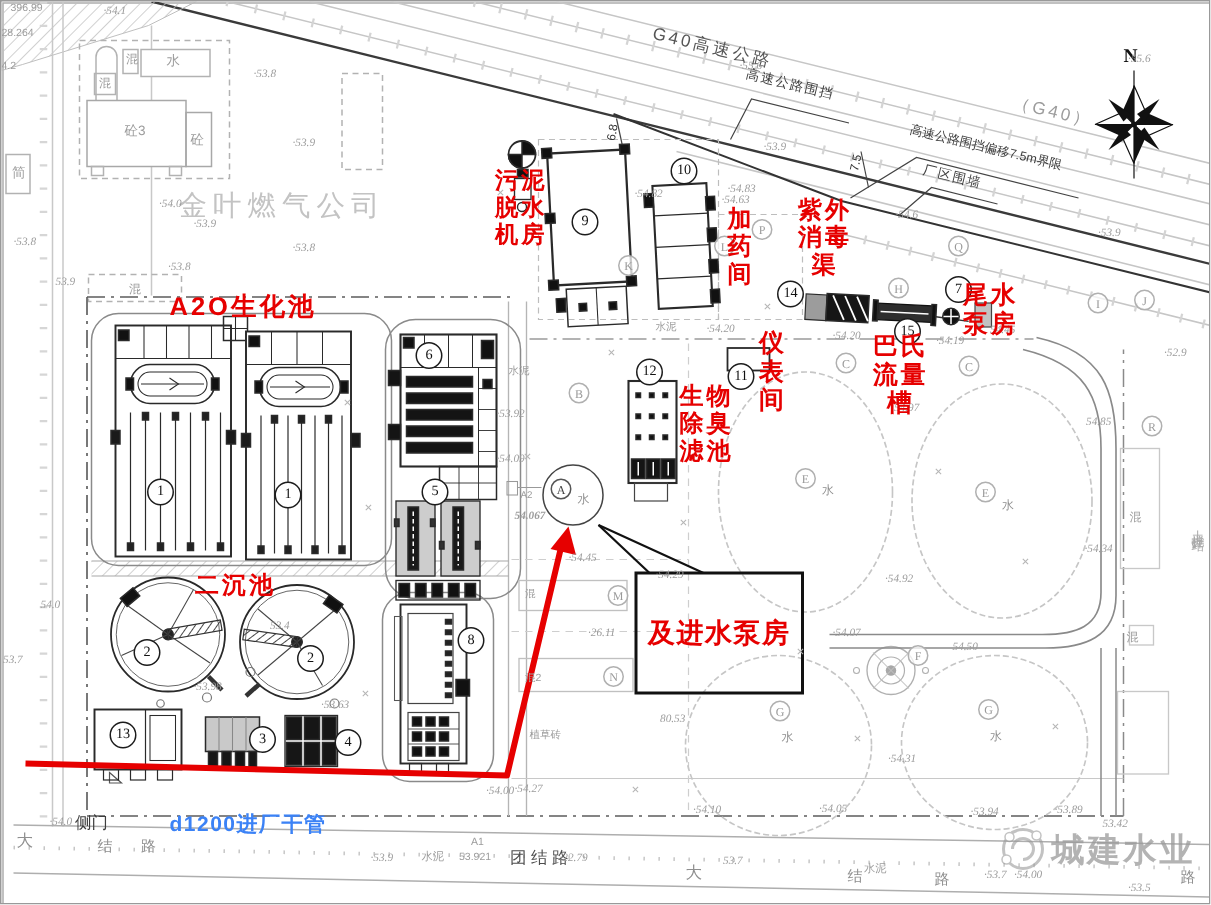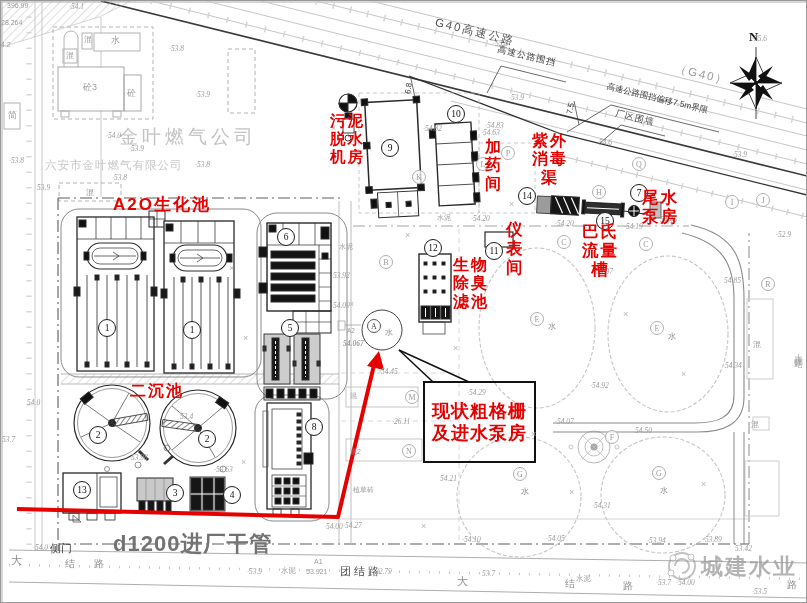--- a/index.html
+++ b/index.html
@@ -15,21 +15,21 @@
   .offsetlab{left:607px;top:80px;font-size:8.5px;transform:rotate(13.5deg);}
   .walllab{left:616px;top:106px;font-size:9px;letter-spacing:1px;transform:rotate(13.5deg);}
   .dim75{left:564px;top:112px;font-size:8px;transform:rotate(-77deg);color:#333;}
   .dim68{left:402px;top:92px;font-size:8px;transform:rotate(-80deg);color:#333;}
   .company-name{left:118px;top:123px;font-size:19px;letter-spacing:4px;color:#c3c3c3;}
   .company-full{left:44px;top:157px;font-size:11.5px;letter-spacing:1px;color:#c7c7c7;}
   .compass-n{left:748px;top:28px;font-size:13px;font-weight:bold;color:#111;font-family:"Liberation Serif",serif;}
   .callout{position:absolute;left:422px;top:380px;width:113px;height:82px;border:2px solid #111;box-sizing:border-box;
            display:flex;flex-direction:column;justify-content:center;align-items:center;
            color:#e60000;font-weight:bold;font-size:18px;line-height:1.25;letter-spacing:1px;background:transparent;}
-  .pipe-label{left:112px;top:528px;font-size:22px;font-weight:bold;color:#737373;letter-spacing:1px;}
+  .pipe-label{left:112px;top:540px;font-size:14px;font-weight:bold;color:#3b82f6;letter-spacing:1px;}
   .roadname{left:339px;top:563px;font-size:11px;letter-spacing:3px;color:#4d4d4d;}
   .sidegate{left:49px;top:540px;font-size:11px;color:#3d3d3d;}
   .watermark{left:666px;top:551px;display:flex;align-items:center;opacity:.75;}
   .wm-text{font-size:22px;font-weight:bold;color:#9a9a9a;letter-spacing:2px;margin-left:4px;}
   
   .badge{position:absolute;width:18px;height:18px;border:1.3px solid #1c1c1c;border-radius:50%;background:#fff;
          display:flex;align-items:center;justify-content:center;font-size:9.5px;color:#111;
          font-family:"Liberation Serif",serif;box-sizing:border-box;}
   .lbadge{position:absolute;width:14px;height:14px;border:1px solid #b0b0b0;border-radius:50%;background:rgba(255,255,255,.75);
           display:flex;align-items:center;justify-content:center;font-size:8px;color:#9a9a9a;box-sizing:border-box;
@@ -455,24 +455,22 @@
 
 <div id="fixed">
   <div class="hlabel g40 abs">G40高速公路</div>
   <div class="hlabel g40p abs">（G40）</div>
   <div class="hlabel fencelab abs">高速公路围挡</div>
   <div class="hlabel offsetlab abs">高速公路围挡偏移7.5m界限</div>
   <div class="hlabel walllab abs">厂区围墙</div>
   <div class="hlabel dim75 abs">7.5</div>
   <div class="hlabel dim68 abs">6.8</div>
   <div class="abs company-name">金叶燃气公司</div>
-  <div class="abs company-full">六安市金叶燃气有限公司</div>
   <div class="abs compass-n">N</div>
   <div class="callout">
-    <div>现状粗格栅</div>
     <div>及进水泵房</div>
   </div>
   <div class="abs pipe-label">d1200进厂干管</div>
   <div class="abs roadname">团结路</div>
   <div class="abs sidegate">侧门</div>
   <div class="abs watermark">
     <span style="width:30px;display:inline-block;"></span>
     <span class="wm-text">城建水业</span>
   </div>
 </div>
@@ -543,26 +541,26 @@
       <div class="elev" style="left: 8px; top: 155px;">·53.8</div>
       <div class="elev" style="left: 194px; top: 159px;">·53.8</div>
       <div class="elev" style="left: 111px; top: 172px;">·53.8</div>
       <div class="elev" style="left: 36px; top: 182px;">53.9</div>
       <div class="elev" style="left: 330px; top: 270px;">·53.92</div>
       <div class="elev" style="left: 330px; top: 300px;">·54.09</div>
       <div class="elev" style="left: 128px; top: 452px;">·53.98</div>
       <div class="elev" style="left: 213px; top: 464px;">·53.63</div>
       <div class="elev" style="left: 179px; top: 411px;">53.4</div>
       <div class="elev" style="left: 378px; top: 366px;">·54.45</div>
-      <div class="elev" style="left: 466px; top: 377px; margin-top: 10px;">·54.29</div>
+      <div class="elev" style="left: 436px; top: 377px;">·54.29</div>
       <div class="elev" style="left: 391px; top: 416px;">·26.11</div>
       <div class="elev" style="left: 589px; top: 380px;">·54.92</div>
       <div class="elev" style="left: 554px; top: 416px;">·54.07</div>
       <div class="elev" style="left: 634px; top: 425px;">54.50</div>
-      <div class="elev" style="left: 439px; top: 473px;">54.21</div>
+      <div class="elev" style="left: 439px; top: 473px;">80.53</div>
       <div class="elev" style="left: 591px; top: 500px;">·54.31</div>
       <div class="elev" style="left: 26px; top: 397px;">54.0</div>
       <div class="elev" style="left: 1px; top: 434px;">53.7</div>
       <div class="elev" style="left: 32px; top: 542px;">·54.0</div>
       <div class="elev" style="left: 246px; top: 566px;">·53.9</div>
       <div class="elev" style="left: 372px; top: 566px;">·22.79</div>
       <div class="elev" style="left: 461px; top: 534px;">·54.10</div>
       <div class="elev" style="left: 545px; top: 533px;">·54.05</div>
       <div class="elev" style="left: 323px; top: 521px;">·54.00</div>
       <div class="elev" style="left: 342px; top: 520px;">·54.27</div>

